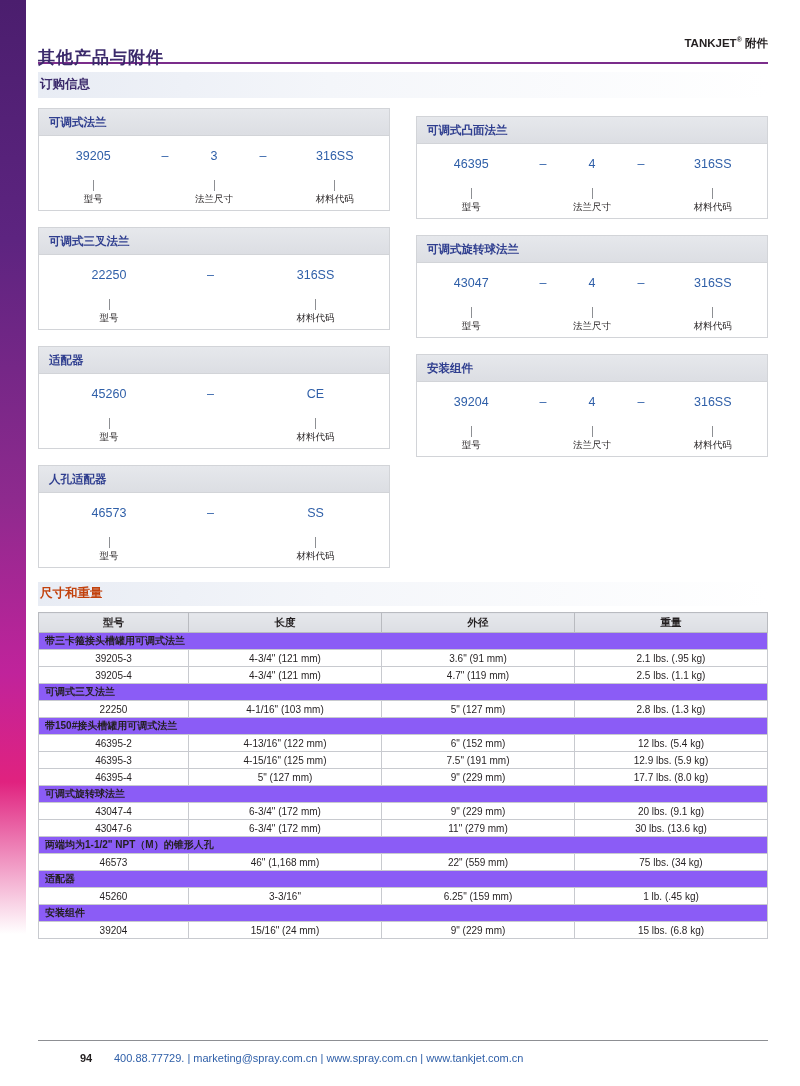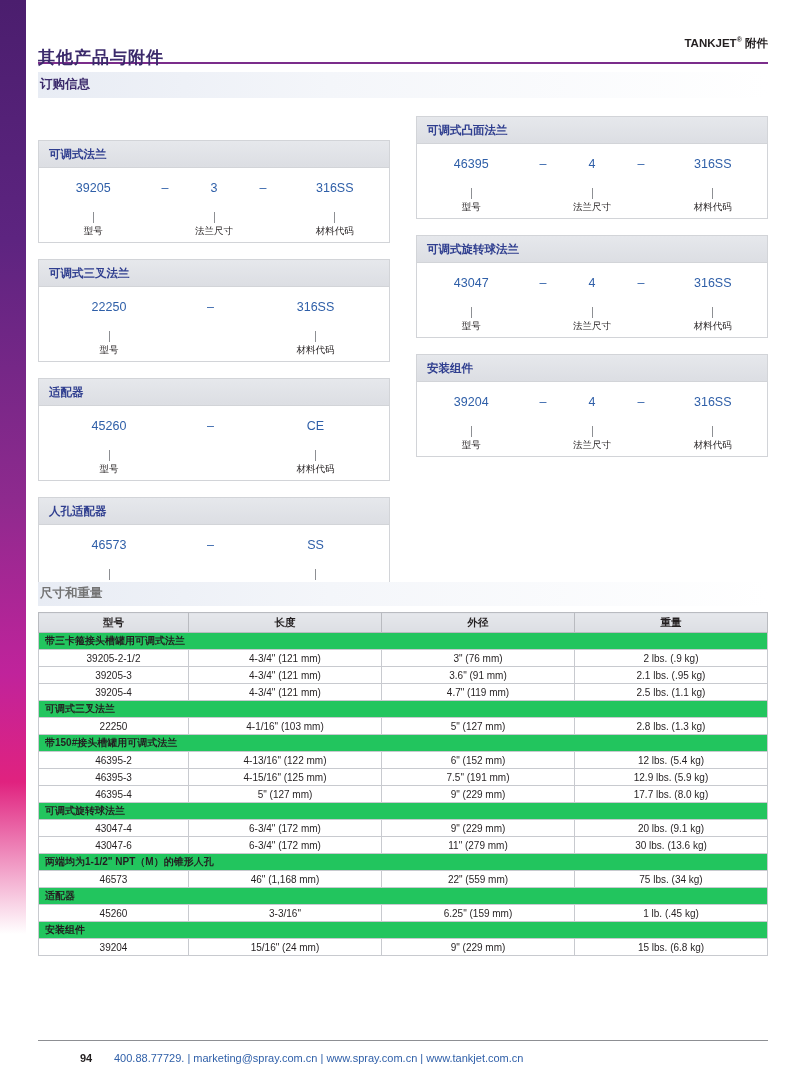--- a/index.html
+++ b/index.html
@@ -41,21 +41,21 @@
     position: absolute; left:12px; top:72px; width:730px; height:26px;
     background: linear-gradient(to right, #e8ecf4 0%, #f4f6fa 40%, #ffffff 100%);
   }
   .sec-order-label {
     position: absolute; left:14px; top:76px;
     font-size: 12.5px; font-weight: bold; color: #3b2a6b;
   }
 
   
   .order-grid { position: absolute; left:12px; top:108px; width:730px; }
-  .col-left { position: absolute; left:0; top:0; width:321px;margin-top:32px; }
+  .col-left { position: absolute; left:0; top:0; width:321px; }
   .col-right { position: absolute; left:378px; top:8px; width:408px; }
 
   .obox { width:352px; border:1px solid #d2d4d8; background:#ffffff; margin-bottom:16px; }
   .obox-head {
     height: 27px; background: linear-gradient(to bottom,#e6e8ec 0%, #dcdee3 100%);
     border-bottom:1px solid #d2d4d8;
     display:flex; align-items:center; padding-left:10px;
   }
   .obox-head-title { font-size:11.5px; font-weight:bold; color:#2f3e8f; }
   .obox-body { height:74px; position:relative; }
@@ -72,35 +72,35 @@
   
   .w2a { width: 40%; } .w2d { width: 18%; } .w2c { width: 42%; }
 
   
   .sec-dim {
     position: absolute; left:12px; top:582px; width:730px; height:24px;
     background: linear-gradient(to right, #e8ecf4 0%, #f4f6fa 40%, #ffffff 100%);
   }
   .sec-dim-label {
     position:absolute; left:14px; top:585px;
-    font-size:12.5px; font-weight:bold; color:#737373;
+    font-size:12.5px; font-weight:bold; color:#c2410c;
   }
 
   table.dim {
     position:absolute; left:12px; top:612px; width:730px;
     border-collapse: collapse; font-size:10px;
   }
   table.dim th {
     background: linear-gradient(to bottom,#e6e8ec 0%,#dcdee3 100%);
     border:1px solid #b9bbc0; height:20px; font-size:10.5px; font-weight:bold;
     color:#231f20;
   }
   table.dim td { border:1px solid #c8cacf; height:17px; text-align:center; }
   table.dim td.grp {
-    text-align:left; padding-left:6px; background:#22c55e; font-weight:bold; color:#231f20;
+    text-align:left; padding-left:6px; background:#8b5cf6; font-weight:bold; color:#231f20;
   }
   table.dim td.model { width:150px; }
   table.dim td.c { width:193px; }
 
   
   .footer-line {
     position:absolute; left:12px; top:1040px; width:730px; height:1px; background:#8d8f93;
   }
   .pagenum { position:absolute; left:14px; top:1052px; font-size:11px; font-weight:bold; color:#231f20;margin-left:40px; }
   .footer-text {
@@ -337,26 +337,20 @@
       <tr>
         <th>型号</th>
         <th>长度</th>
         <th>外径</th>
         <th>重量</th>
       </tr>
     </thead>
     <tbody>
       <tr>
           <td class="grp" colspan="4">带三卡箍接头槽罐用可调式法兰</td>
-        </tr>
-      <tr>
-          <td class="model">39205-2-1/2</td>
-          <td class="c">4-3/4" (121 mm)</td>
-          <td class="c">3" (76 mm)</td>
-          <td class="c">2 lbs. (.9 kg)</td>
         </tr>
       <tr>
           <td class="model">39205-3</td>
           <td class="c">4-3/4" (121 mm)</td>
           <td class="c">3.6" (91 mm)</td>
           <td class="c">2.1 lbs. (.95 kg)</td>
         </tr>
       <tr>
           <td class="model">39205-4</td>
           <td class="c">4-3/4" (121 mm)</td>

